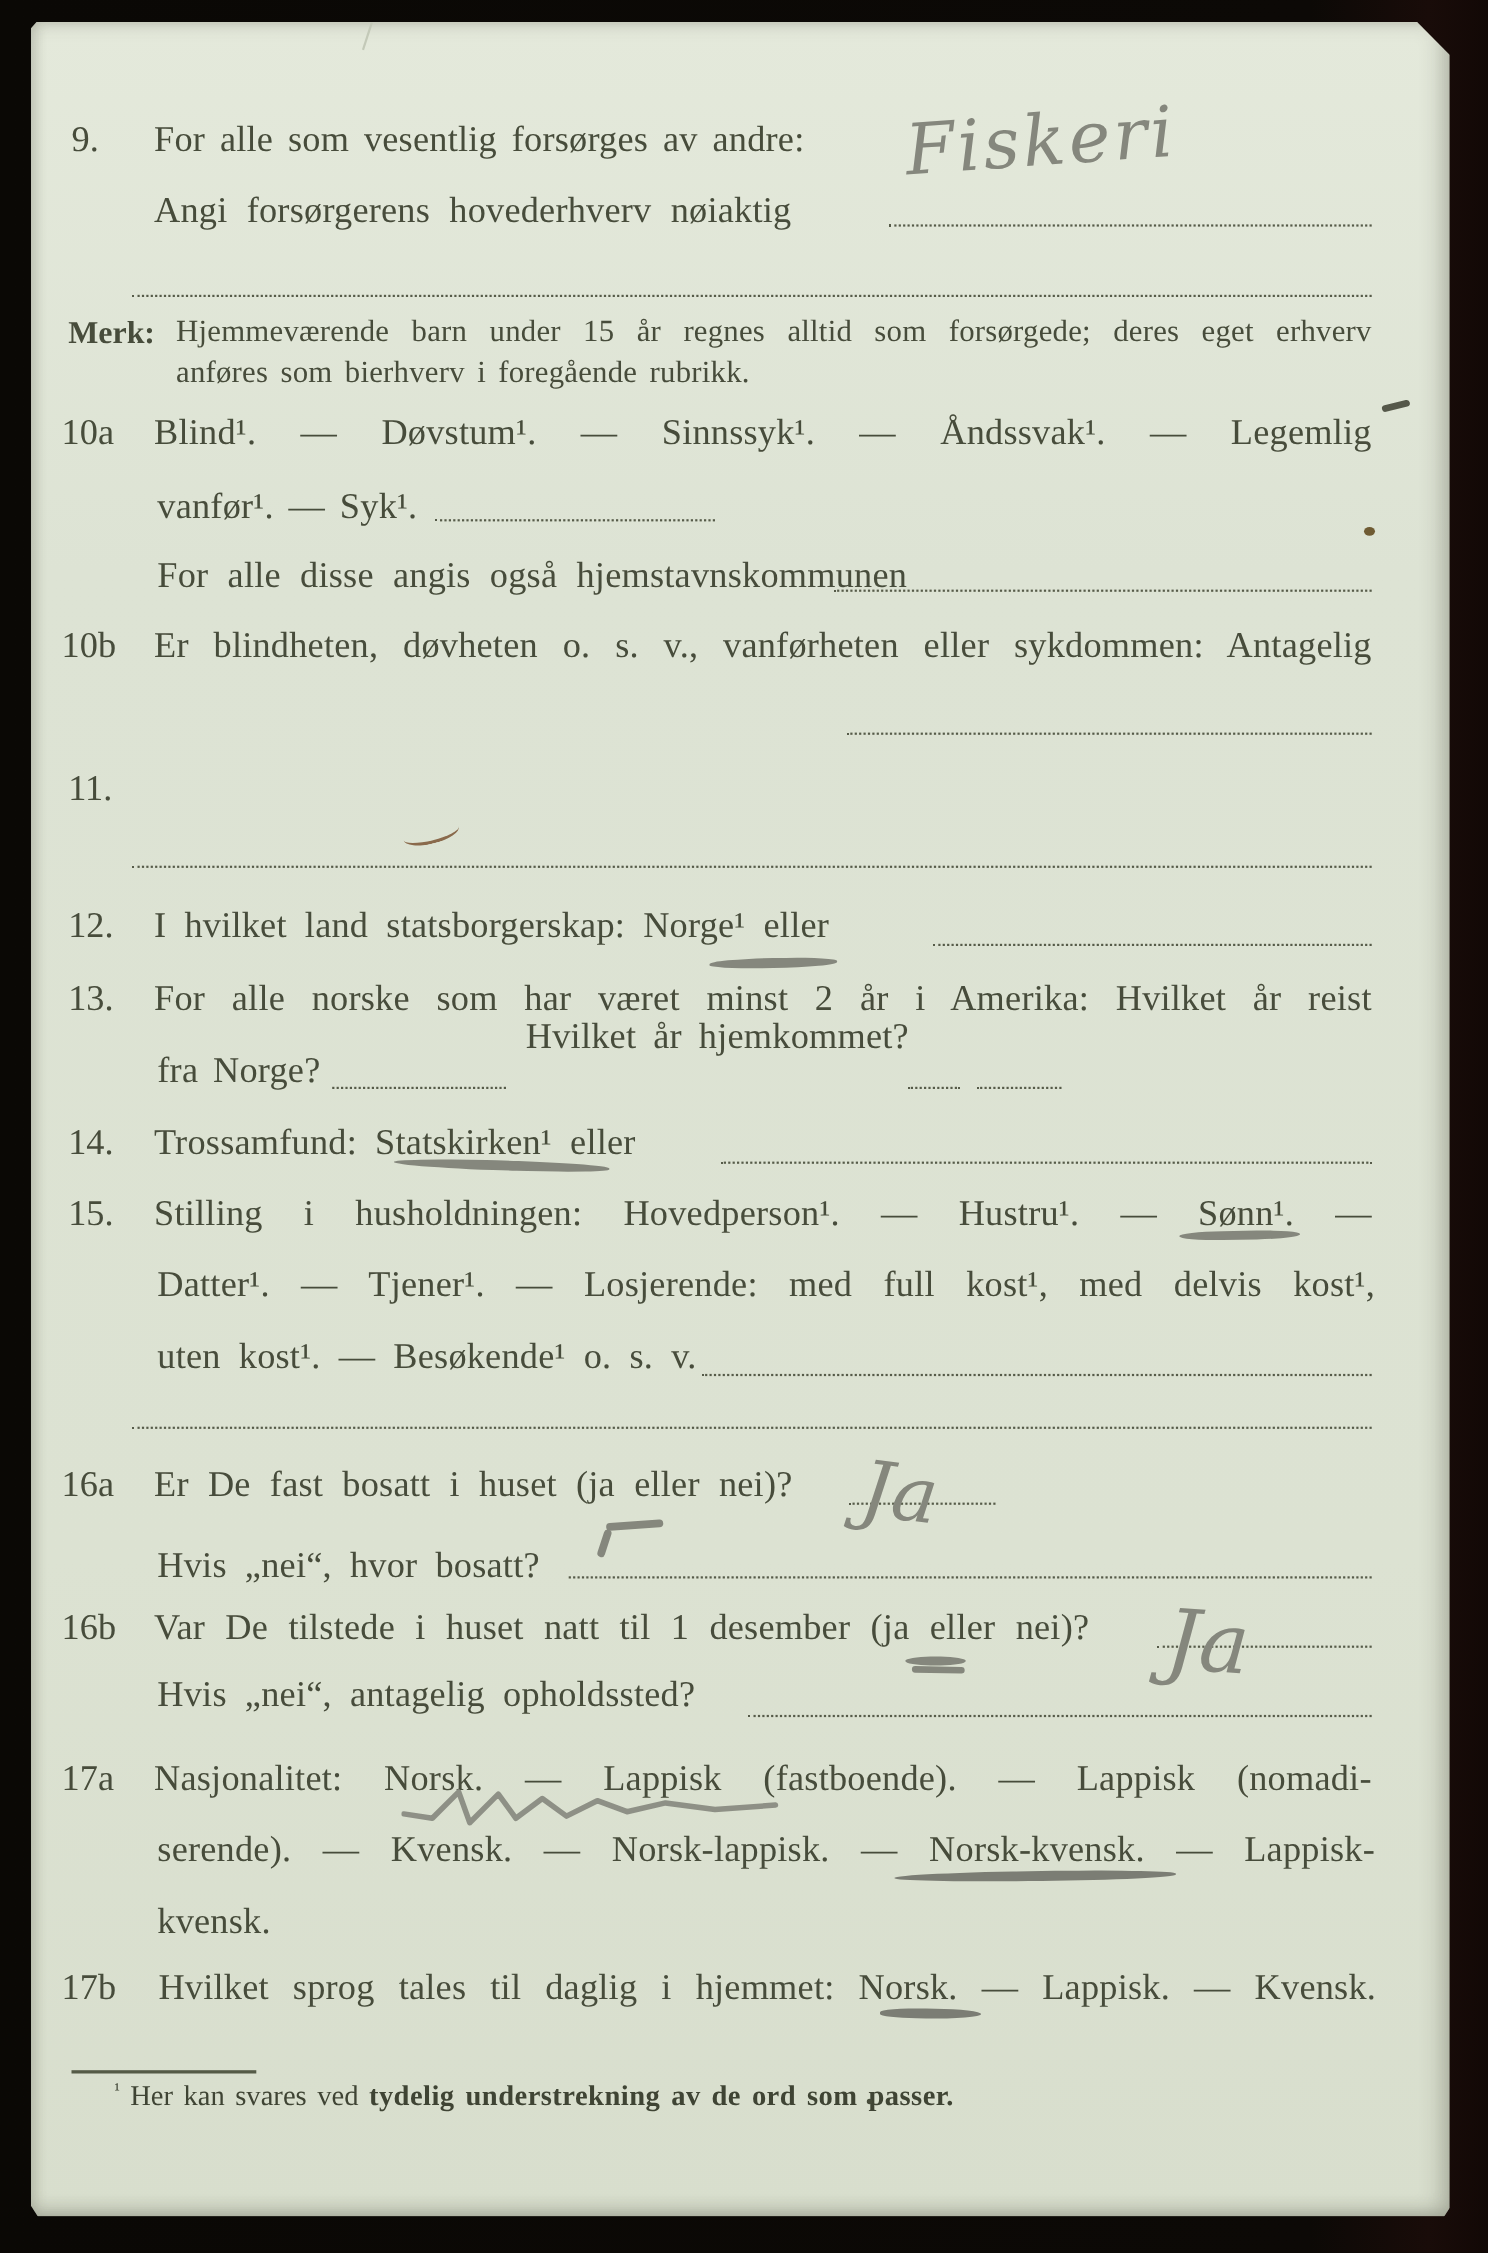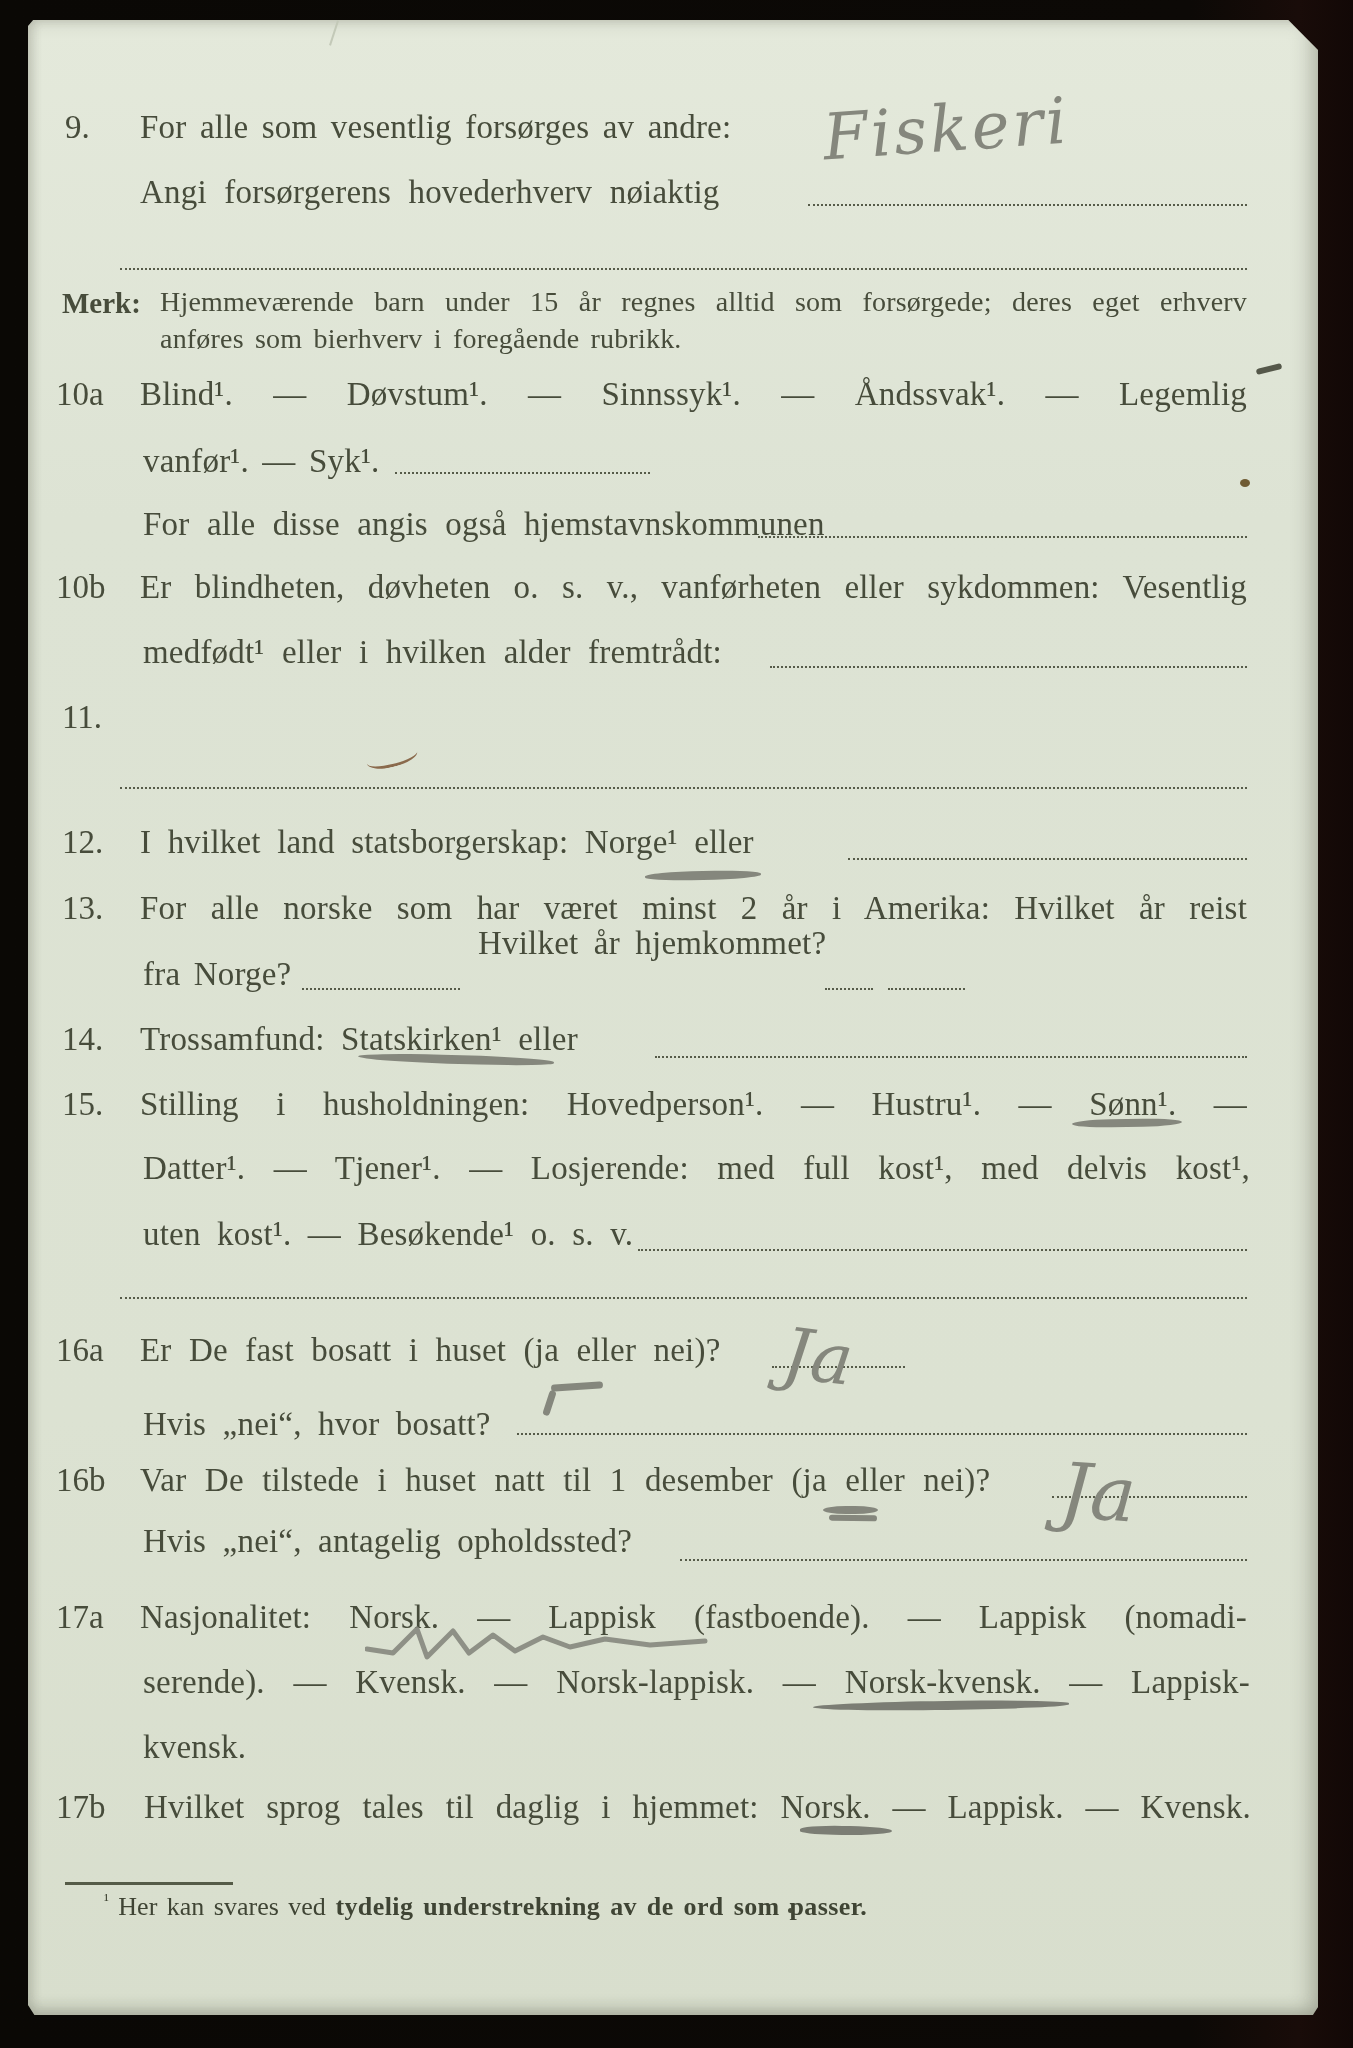--- a/index.html
+++ b/index.html
@@ -42,22 +42,21 @@
   <div class="ln merk" style="left:160px;top:323px">anføres som bierhverv i foregående rubrikk.</div>
 
   <div class="num" style="left:56px;top:376px">10a</div>
   <div class="ln just" style="left:140px;top:376px">Blind¹. — Døvstum¹. — Sinnssyk¹. — Åndssvak¹. — Legemlig</div>
   <div class="ln" style="left:143px;top:443px">vanfør¹. — Syk¹.</div>
   <div class="dots" style="left:395px;top:472px;width:255px"></div>
   <div class="ln" style="left:143px;top:506px;word-spacing:9px">For alle disse angis også hjemstavnskommunen</div>
   <div class="dots" style="left:758px;top:536px;width:489px"></div>
 
   <div class="num" style="left:56px;top:569px">10b</div>
-  <div class="ln just" style="left:140px;top:569px">Er blindheten, døvheten o. s. v., vanførheten eller sykdommen: Vesentlig</div>
-  <div class="ln" style="left:143px;top:634px;word-spacing:9px">medfødt¹ eller i hvilken alder fremtrådt:</div>
+  <div class="ln just" style="left:140px;top:569px">Er blindheten, døvheten o. s. v., vanførheten eller sykdommen: Antagelig</div>
   <div class="dots" style="left:770px;top:666px;width:477px"></div>
 
   <div class="num" style="left:62px;top:699px">11.</div>
 
   <div class="dots" style="left:120px;top:787px;width:1127px"></div>
 
   <div class="num" style="left:62px;top:824px">12.</div>
   <div class="ln" style="left:140px;top:824px;word-spacing:8px">I hvilket land statsborgerskap:  Norge¹ eller</div>
   <div class="dots" style="left:848px;top:858px;width:399px"></div>
   <div class="pencil" style="left:645px;top:871px;width:116px;height:9px;transform:rotate(-1deg);border-radius:50% 40% 50% 40%"></div>

